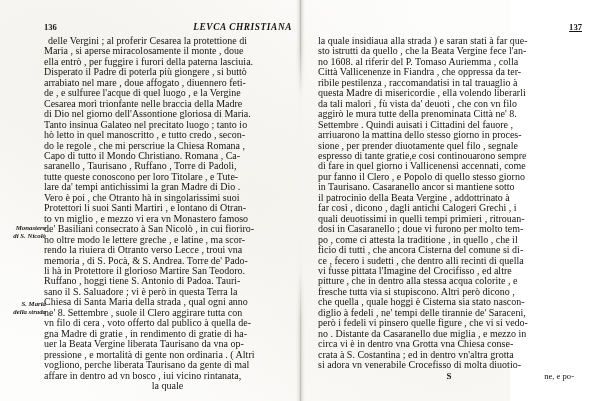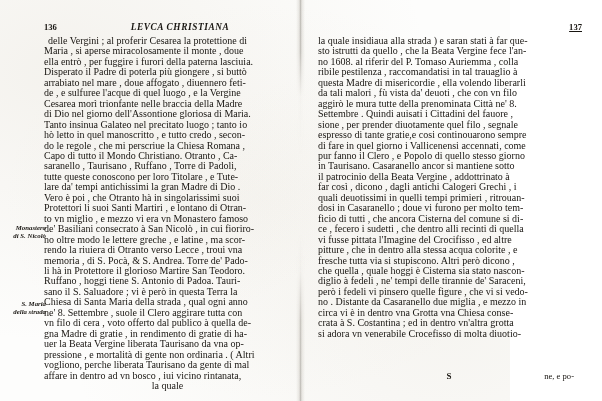--- a/index.html
+++ b/index.html
@@ -93,21 +93,21 @@
     letter-spacing: 0px;
   }
   .page-verso .folio { left: 0; }
   .page-recto .folio { right: 0; text-decoration: underline; }
 
   .running-head .rh-title {
     display: block;
     text-align: center;
     white-space: nowrap;
   }
-  .page-verso .rh-title { padding-left: 24px; }
+  .page-verso .rh-title { padding-left: 24px; text-align: right; }
   .page-recto .rh-title { padding-right: 22px; }
 
   
   .textblock {
     position: absolute;
     top: 36px;
     font-size: 10px;
     line-height: 10.45px;
     text-align: justify;
     text-justify: inter-word;
@@ -182,21 +182,21 @@
         <span class="ln">Maria , si aperse miracolosamente il monte , doue</span>
         <span class="ln">ella entrò , per fuggire i furori della paterna lasciuia.</span>
         <span class="ln">Disperato il Padre di poterla più giongere , si buttò</span>
         <span class="ln">arrabiato nel mare , doue affogato , diuennero feti-</span>
         <span class="ln">de , e sulfuree l'acque di quel luogo , e la Vergine</span>
         <span class="ln">Cesarea morì trionfante nelle braccia della Madre</span>
         <span class="ln">di Dio nel giorno dell'Assontione gloriosa di Maria.</span>
         <span class="ln">Tanto insinua Galateo nel precitato luogo ; tanto io</span>
         <span class="ln">hò letto in quel manoscritto , e tutto credo , secon-</span>
         <span class="ln">do le regole , che mi perscriue la Chiesa Romana ,</span>
-        <span class="ln">Capo di tutto il Mondo Christiano. Otranto , Ca-</span>
+        <span class="ln">Capo di tutto il Mondo Christiano. Romana , Ca-</span>
         <span class="ln">saranello , Taurisano , Ruffano , Torre di Padoli,</span>
         <span class="ln">tutte queste conoscono per loro Titolare , e Tute-</span>
         <span class="ln">lare da' tempi antichissimi la gran Madre di Dio .</span>
         <span class="ln">Vero è poi , che Otranto hà in singolarissimi suoi</span>
         <span class="ln">Protettori li suoi Santi Martiri , e lontano di Otran-</span>
         <span class="ln">to vn miglio , e mezzo vi era vn Monastero famoso</span>
         <span class="ln">de' Basiliani consecrato à San Nicolò , in cui fioriro-</span>
         <span class="ln">no oltre modo le lettere greche , e latine , ma scor-</span>
         <span class="ln">rendo la riuiera di Otranto verso Lecce , troui vna</span>
         <span class="ln">memoria , di S. Pocà, &amp; S. Andrea. Torre de' Pado-</span>
@@ -230,34 +230,37 @@
   <div class="page page-recto">
 
     <div class="running-head">
       <span class="folio">137</span>
     </div>
 
     <div class="textblock" id="recto-textblock">
         <span class="ln">la quale insidiaua alla strada ) e saran stati à far que-</span>
         <span class="ln">sto istrutti da quello , che la Beata Vergine fece l'an-</span>
         <span class="ln">no 1608. al riferir del P. Tomaso Auriemma , colla</span>
+        <span class="ln">Città Vallicenenze in Fiandra , che oppressa da ter-</span>
         <span class="ln">ribile pestilenza , raccomandatisi in tal trauaglio à</span>
         <span class="ln">questa Madre di misericordie , ella volendo liberarli</span>
         <span class="ln">da tali malori , fù vista da' deuoti , che con vn filo</span>
         <span class="ln">aggirò le mura tutte della prenominata Città ne' 8.</span>
         <span class="ln">Settembre . Quindi auisati i Cittadini del fauore ,</span>
+        <span class="ln">arriuarono la mattina dello stesso giorno in proces-</span>
         <span class="ln">sione , per prender diuotamente quel filo , segnale</span>
         <span class="ln">espresso di tante gratie,e cosi continouarono sempre</span>
         <span class="ln">di fare in quel giorno i Vallicenensi accennati, come</span>
         <span class="ln">pur fanno il Clero , e Popolo di quello stesso giorno</span>
         <span class="ln">in Taurisano. Casaranello ancor si mantiene sotto</span>
         <span class="ln">il patrocinio della Beata Vergine , addottrinato à</span>
         <span class="ln">far così , dicono , dagli antichi Calogeri Grechi , i</span>
         <span class="ln">quali deuotissimi in quelli tempi primieri , ritrouan-</span>
         <span class="ln">dosi in Casaranello ; doue vi furono per molto tem-</span>
+        <span class="ln">po , come ci attesta la traditione , in quello , che il</span>
         <span class="ln">ficio di tutti , che ancora Cisterna del comune si di-</span>
         <span class="ln">ce , fecero i sudetti , che dentro alli recinti di quella</span>
         <span class="ln">vi fusse pittata l'Imagine del Crocifisso , ed altre</span>
         <span class="ln">pitture , che in dentro alla stessa acqua colorite , e</span>
         <span class="ln">fresche tutta via si stupiscono. Altri però dicono ,</span>
         <span class="ln">che quella , quale hoggi è Cisterna sia stato nascon-</span>
         <span class="ln">diglio à fedeli , ne' tempi delle tirannie de' Saraceni,</span>
         <span class="ln">però i fedeli vi pinsero quelle figure , che vi si vedo-</span>
         <span class="ln">no . Distante da Casaranello due miglia , e mezzo in</span>
         <span class="ln">circa vi è in dentro vna Grotta vna Chiesa conse-</span>

